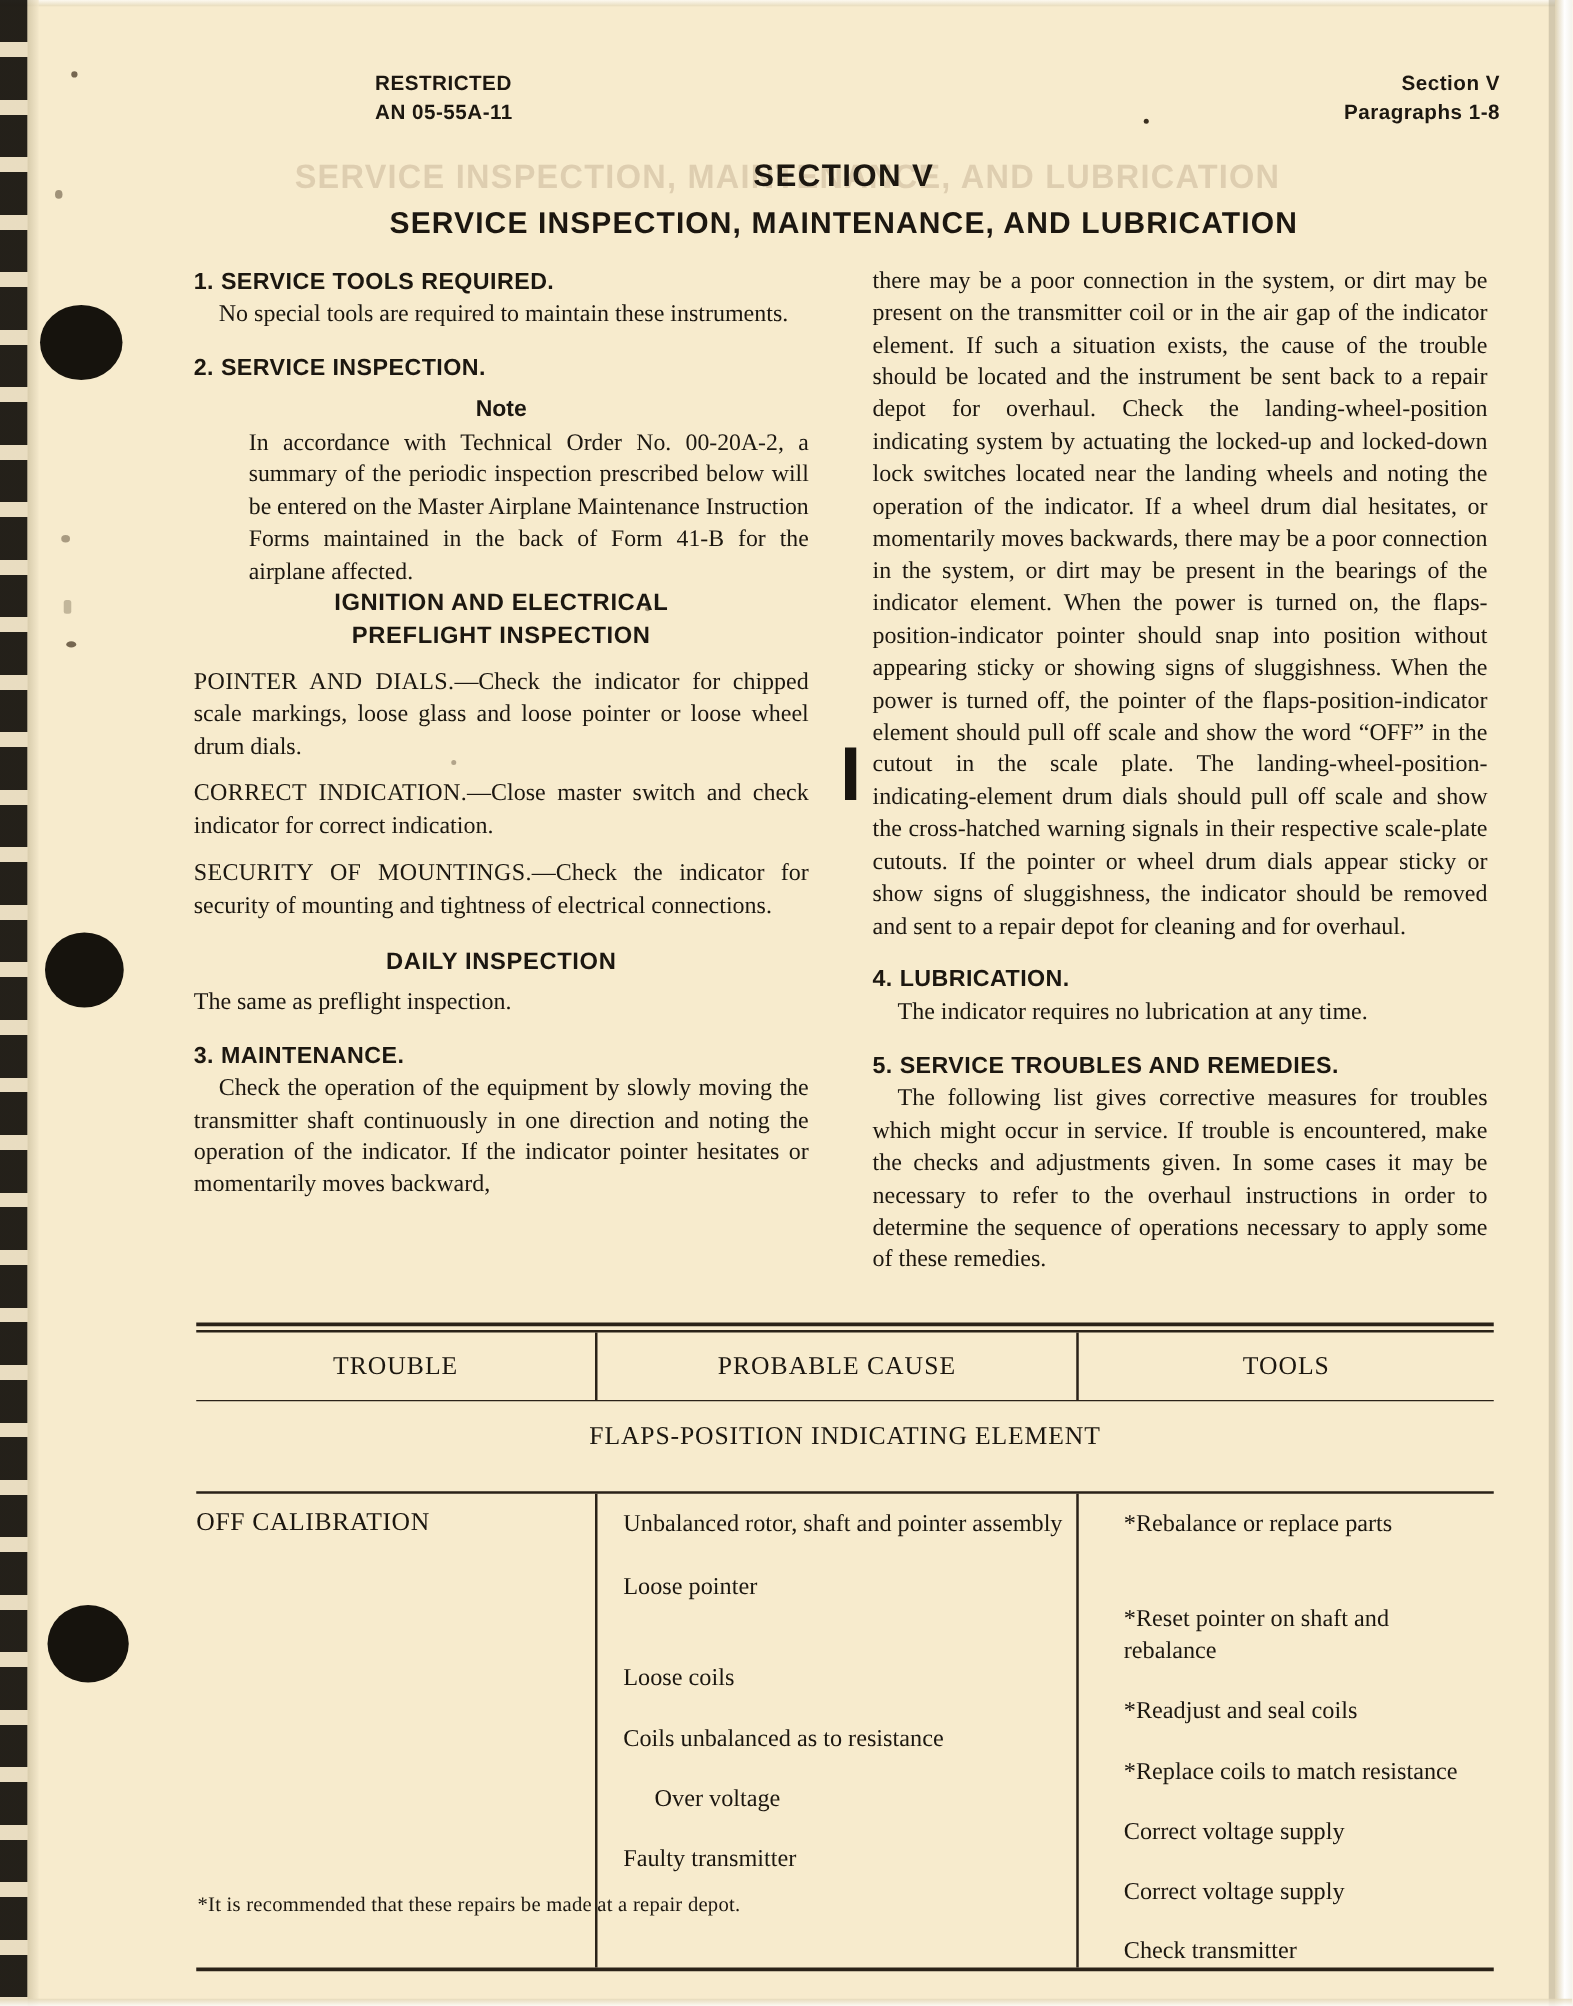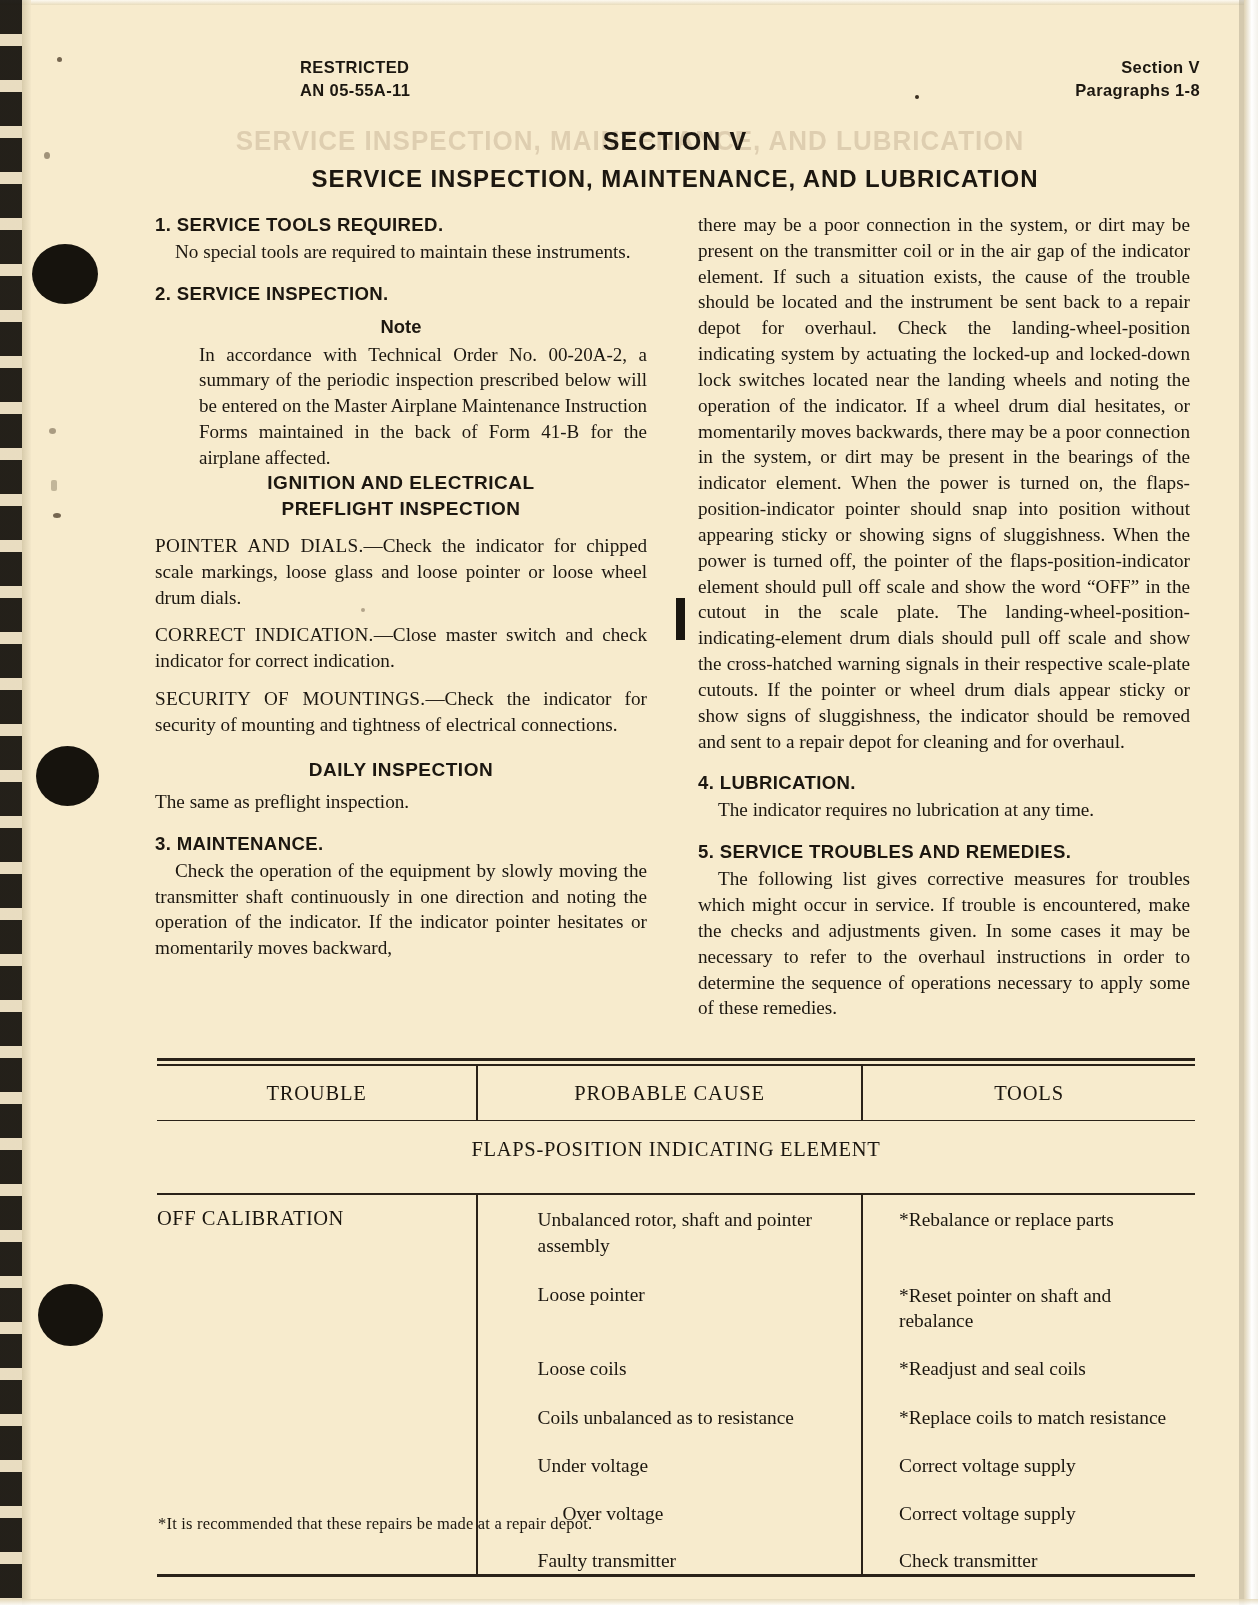--- a/index.html
+++ b/index.html
@@ -268,21 +268,21 @@
   .tb-c3 { width: 333px; padding-top: 12px; }
 
   .trouble-name {
     font-size: 20.5px;
     letter-spacing: .5px;
     padding-left: 0px;
   }
   .cause-item, .remedy-item {
     font-size: 19.4px;
     line-height: 1.33;
-    padding-left: 60px;
+    padding-left: 21px;
     padding-right: 10px;
   }
   .remedy-item { padding-left: 36px; }
 
   .footnote {
     position: absolute;
     left: 158px;
     top: 1514px;
     font-size: 16.5px;
     letter-spacing: .2px;
@@ -409,21 +409,20 @@
       <div class="tb-c1">
         <div class="trouble-name">OFF CALIBRATION</div>
       </div>
       <div class="vline"></div>
 
       <div class="tb-c2">
         <div class="cause-item" style="margin-bottom:24px;">Unbalanced rotor, shaft and pointer assembly</div>
         <div class="cause-item" style="margin-bottom:48px;">Loose pointer</div>
         <div class="cause-item" style="margin-bottom:23px;">Loose coils</div>
         <div class="cause-item" style="margin-bottom:22px;">Coils unbalanced as to resistance</div>
-        <div class="cause-item" style="margin-bottom:22px;">Under voltage</div>
         <div class="cause-item" style="margin-bottom:22px;margin-left:25px;">Over voltage</div>
         <div class="cause-item">Faulty transmitter</div>
       </div>
       <div class="vline"></div>
 
       <div class="tb-c3">
         <div class="remedy-item" style="margin-bottom:50px;">*Rebalance or replace parts</div>
         <div class="remedy-item" style="margin-bottom:22px;">*Reset pointer on shaft and rebalance</div>
         <div class="remedy-item" style="margin-bottom:23px;">*Readjust and seal coils</div>
         <div class="remedy-item" style="margin-bottom:22px;">*Replace coils to match resistance</div>

